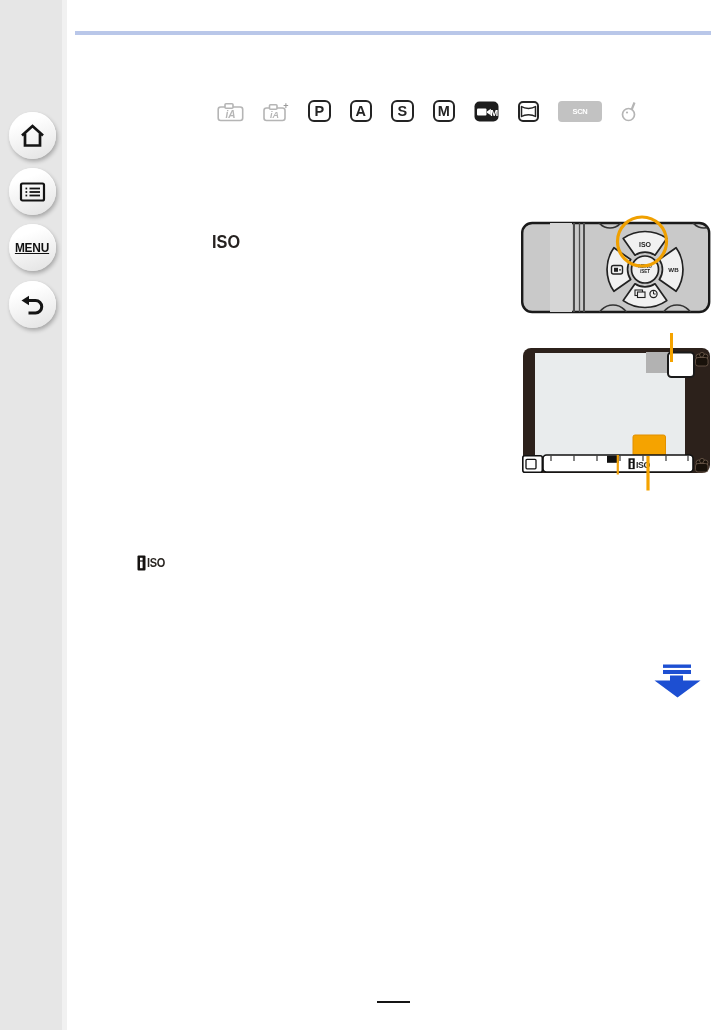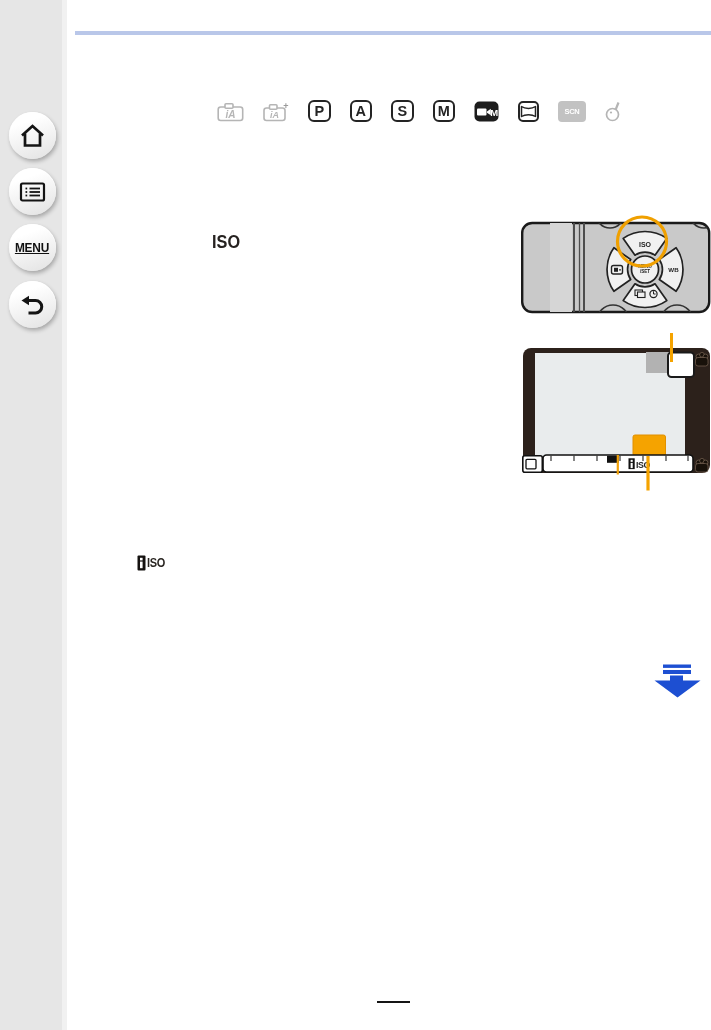--- a/index.html
+++ b/index.html
@@ -15,21 +15,21 @@
   .menu-txt{font-size:12.5px;font-weight:bold;text-decoration:underline;color:#111;
             letter-spacing:-.2px;transform:scaleX(.95);}
   
   .top-rule{position:absolute;left:75px;top:31px;width:636px;height:3.5px;background:#b9c7e9;}
   .pagenum-rule{position:absolute;left:377px;top:1001px;width:33px;height:2px;background:#151515;}
   
   .mode-bar{position:absolute;left:217px;top:99px;height:24px;display:flex;align-items:center;gap:19px;}
   .mode-box{width:18.5px;height:18.5px;border:2.6px solid #242424;border-radius:6px;background:#fff;
             font-weight:800;font-size:14.5px;color:#242424;display:flex;align-items:center;
             justify-content:center;line-height:1;}
-  .mode-scn{width:28px;height:21px;background:#c2c2c2;border-radius:4px;color:#fff;font-weight:800;
+  .mode-scn{width:44px;height:21px;background:#c2c2c2;border-radius:4px;color:#fff;font-weight:800;
             font-size:7.5px;letter-spacing:-.3px;display:flex;align-items:center;justify-content:center;}
   .mode-pano{width:21px;height:21px;border:2.2px solid #242424;border-radius:5px;background:#fff;
              box-sizing:border-box;display:flex;align-items:center;justify-content:center;}
   
   .iso-heading{position:absolute;left:212px;top:232px;font-size:17.5px;font-weight:800;color:#262220;
                transform:scaleX(.93);transform-origin:left;}
   .auto-iso{position:absolute;left:137px;top:555px;display:flex;align-items:center;gap:1px;}
   .auto-iso .lbl{font-size:12.5px;font-weight:700;color:#2a2622;letter-spacing:-.3px;
                  transform:scaleX(.88);transform-origin:left;}
   

